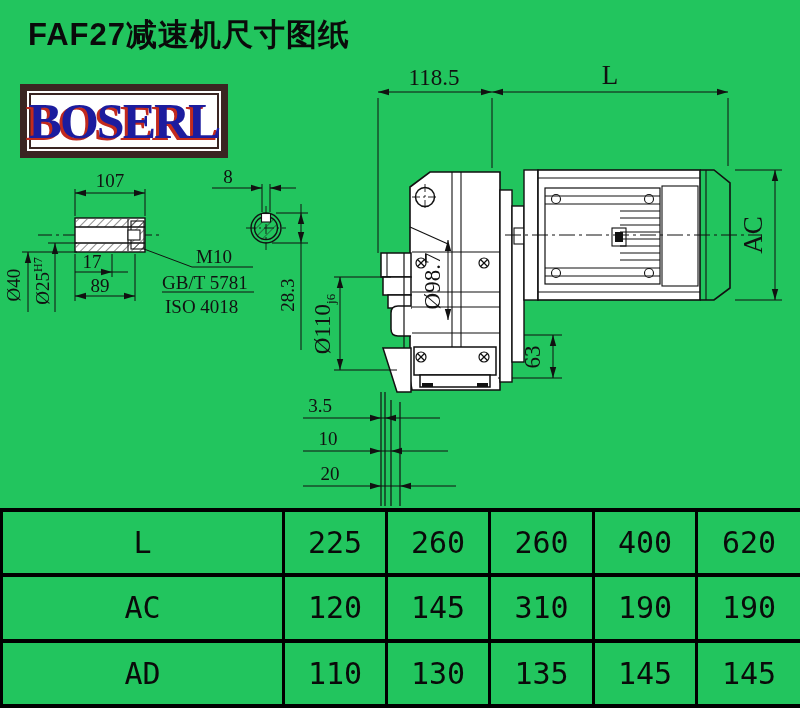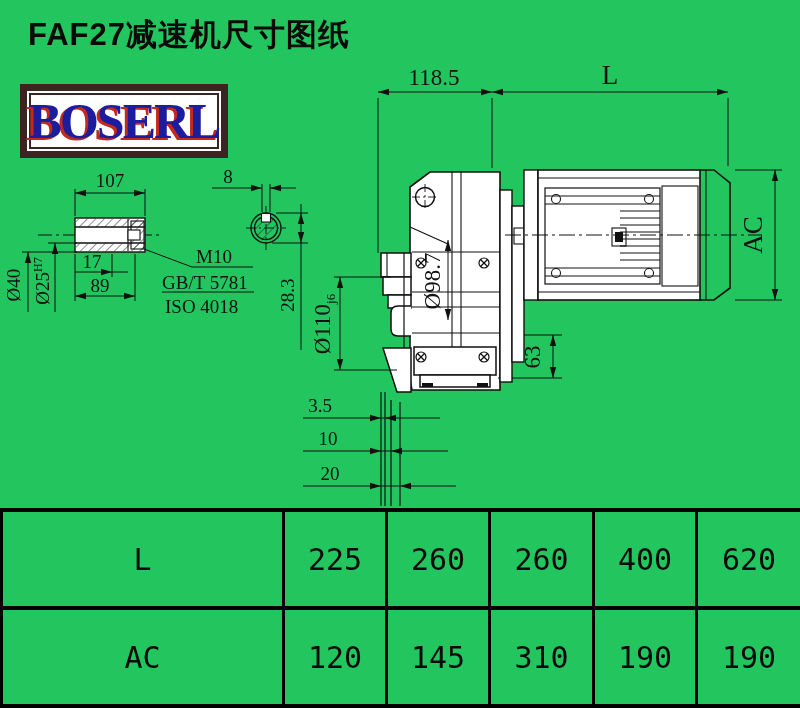--- a/index.html
+++ b/index.html
@@ -273,16 +273,24 @@
       <td>620</td>
     </tr>
     <tr style="height:42px;">
       <td class="rowlabel">AC</td>
       <td>120</td>
       <td>145</td>
       <td>310</td>
       <td>190</td>
       <td>190</td>
     </tr>
+    <tr style="height:42px;">
+      <td class="rowlabel">AD</td>
+      <td>110</td>
+      <td>130</td>
+      <td>135</td>
+      <td>145</td>
+      <td>145</td>
+    </tr>
   </tbody>
     </table>
 
 </div>
 
 </body></html>

